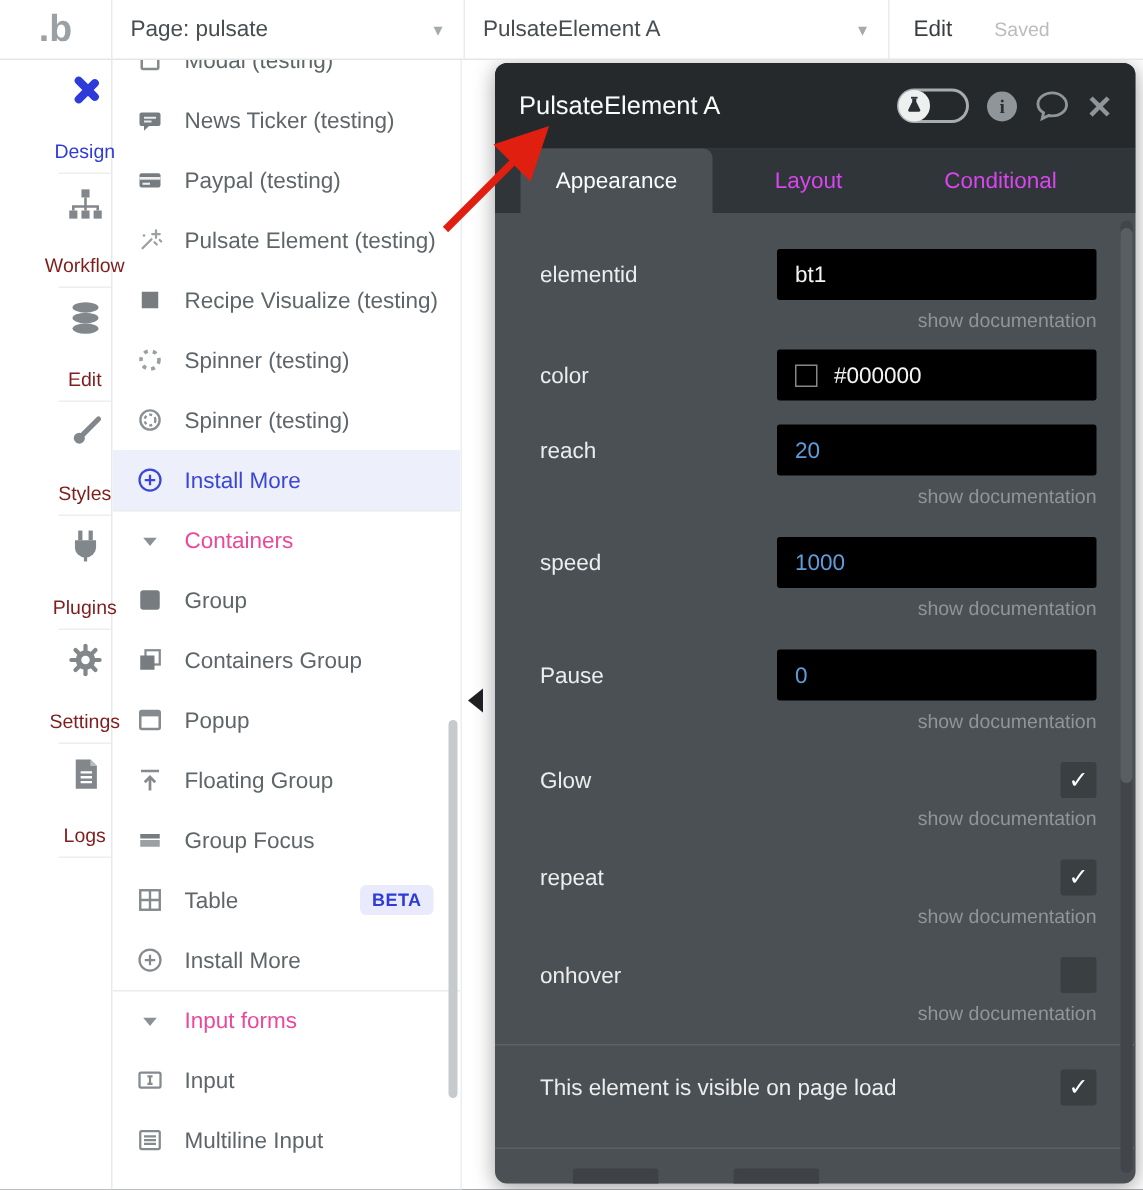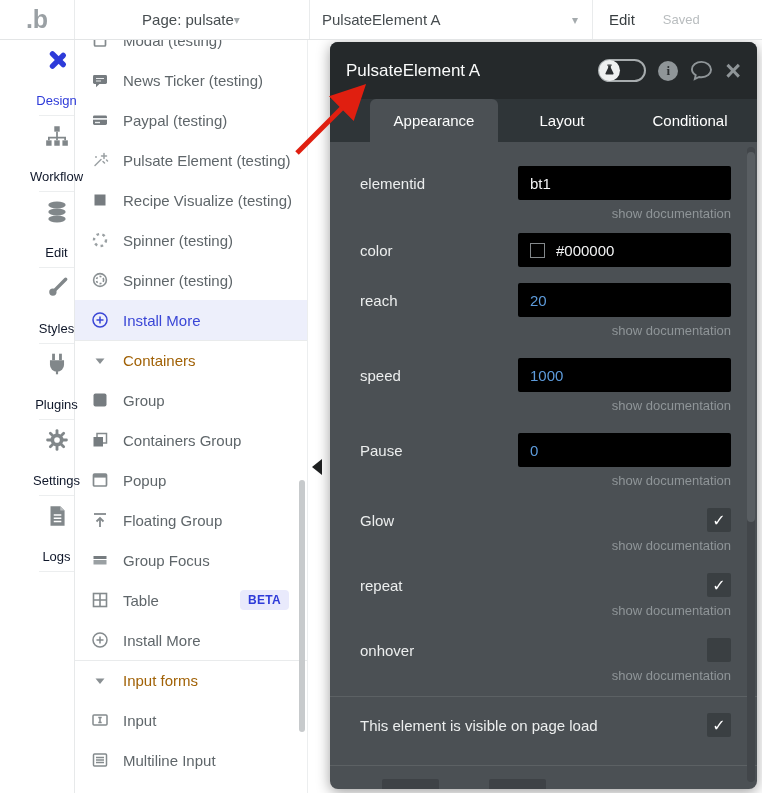--- a/index.html
+++ b/index.html
@@ -10,44 +10,44 @@
     -webkit-font-smoothing:antialiased;
   }
 
   
   .topbar { position:absolute; top:0; left:0; width:762px; height:40px;
     background:#fff; border-bottom:1px solid #e3e5e6; display:flex; align-items:stretch; z-index:50; }
   .logo { width:75px; display:flex; align-items:center; justify-content:center;
     font-size:25px; font-weight:bold; color:#9aa0a4; border-right:1px solid #e9ebec; cursor:pointer; }
   .tb-sec { display:flex; align-items:center; justify-content:space-between;
     padding:0 14px 0 12px; border-right:1px solid #e9ebec; font-size:15px; color:#474d50; cursor:pointer; }
-  .tb-page { width:235px;justify-content:center; }
+  .tb-page { width:235px; }
   .tb-el   { width:283px; }
   .caret { color:#a4aaad; font-size:12px; }
   .tb-right { display:flex; align-items:center; padding-left:16px; }
   .tb-edit { font-size:15px; color:#383e41; cursor:pointer; }
   .tb-saved { font-size:13px; color:#b9bdbf; margin-left:28px; }
 
   
   .rail { position:absolute; top:40px; left:0; bottom:0; width:75px; background:#fff;
     border-right:1px solid #e7e9ea; z-index:20; }
   .rail-item { height:76px; border-bottom:1px solid #eceeef; display:flex; flex-direction:column;
     align-items:center; justify-content:center; gap:20px; cursor:pointer;margin-left:39px; }
-  .rail-item .rlabel { font-size:13px; color:#0f172a; }
+  .rail-item .rlabel { font-size:13px; color:#7f1d1d; }
   .rail-item.active .rlabel { color:#2e3bd9; }
   .ric { width:26px; height:26px; }
 
   
   .palette { position:absolute; top:40px; left:75px; width:233px; bottom:0; background:#fff;
     border-right:1px solid #eceeef; overflow:hidden; z-index:10; }
   .pal-inner { margin-top:-20px; }
   .pal-row { height:40px; display:flex; align-items:center; padding-left:16px; cursor:pointer; }
   .pal-row .pic { width:18px; height:18px; margin-right:14px; flex:none; }
   .pal-row .plabel { font-size:15px; color:#5f666a; white-space:nowrap; }
-  .pal-row.section .plabel { color:#a16207; }
+  .pal-row.section .plabel { color:#ec4899; }
   .pal-row.highlight { background:#edeffb; }
   .pal-row.highlight .plabel { color:#3a46d6; }
   .pal-row.top-divider { border-top:1px solid #e9ebec; }
   .beta { margin-left:auto; margin-right:18px; background:#e9eafc; color:#2e3bd9;
     font-size:12px; font-weight:bold; padding:3px 8px; border-radius:4px; letter-spacing:.3px; }
   .pal-scroll { position:absolute; right:2px; top:440px; width:6px; height:252px;
     background:#c7cacc; border-radius:3px; cursor:pointer; }
 
   
   .collapse-handle { position:absolute; left:312px; top:459px; width:0; height:0; z-index:45;
@@ -65,23 +65,23 @@
   .pill { width:48px; height:23px; border:2px solid #a7acae; border-radius:12px;
     display:flex; align-items:center; margin-right:12px; cursor:pointer; }
   .pill-circle { width:21px; height:21px; border-radius:50%; background:#eef0f0;
     display:flex; align-items:center; justify-content:center; margin-left:-1px; }
   .info-ic { width:20px; height:20px; border-radius:50%; background:#8f9598; color:#2b2f31;
     font-size:13px; font-weight:bold; font-family:"Liberation Serif",serif;
     display:flex; align-items:center; justify-content:center; margin-right:12px; cursor:pointer; }
   .bubble-ic { width:23px; height:21px; margin-right:12px; cursor:pointer; }
   .close-ic { color:#8f9598; font-size:27px; font-weight:bold; line-height:20px; cursor:pointer; }
 
-  .insp-tabs { height:43px; background:#2f3538; display:flex; padding-left:40px; }
+  .insp-tabs { height:43px; background:#2f3538; display:flex; padding-left:17px; }
   .tab { width:128px; display:flex; align-items:center; justify-content:center;
-    font-size:15px; color:#ffffff; cursor:pointer; }
+    font-size:15px; color:#d946ef; cursor:pointer; }
   .tab.active { background:#4b5054; color:#fbfcfc; border-radius:6px 6px 0 0; }
 
   .insp-body { padding:0 26px 0 30px; position:relative; }
   .prow { display:flex; align-items:center; }
   .plab { font-size:15px; color:#eceeee; }
   .pinput { margin-left:auto; width:213px; height:34px; background:#000000; border-radius:2px;
     display:flex; align-items:center; padding-left:12px; font-size:15px; color:#f2f3f4; cursor:text; }
   .pinput .blue { color:#5d9bdb; }
   .swatch { width:15px; height:15px; background:#000; border:1px solid #83888b; margin-right:11px; flex:none; }
   .showdoc { text-align:right; font-size:13px; color:#8f9598; margin-top:6px; cursor:pointer; }

